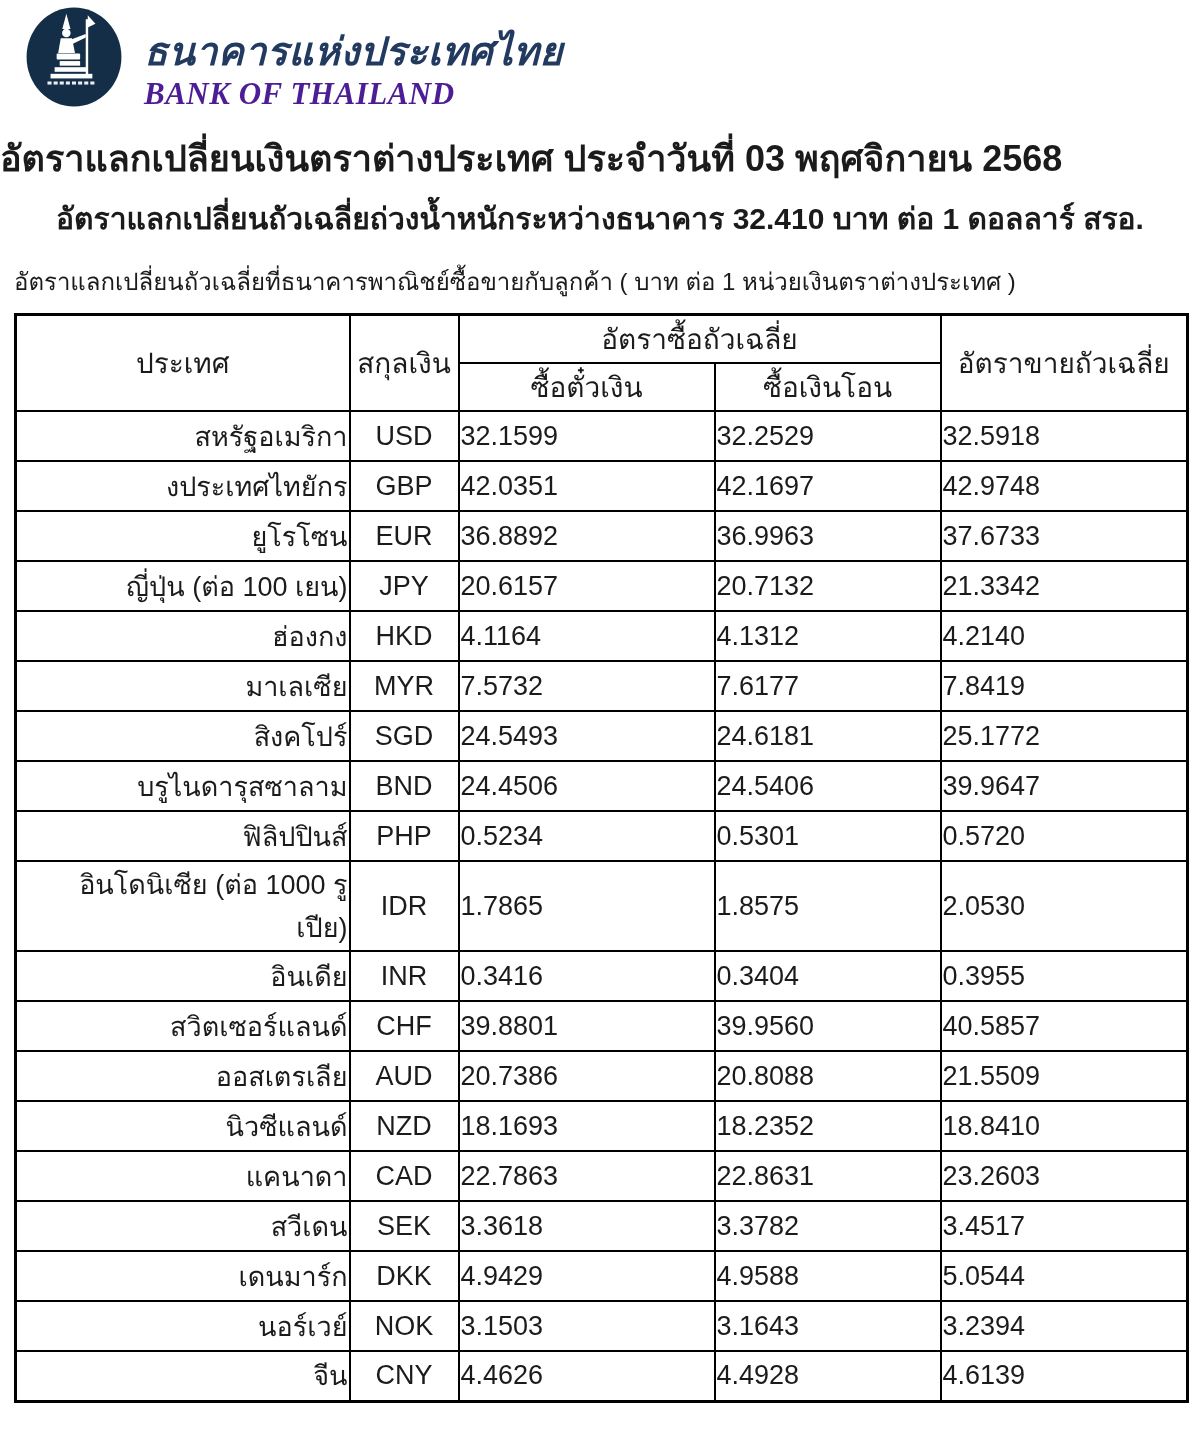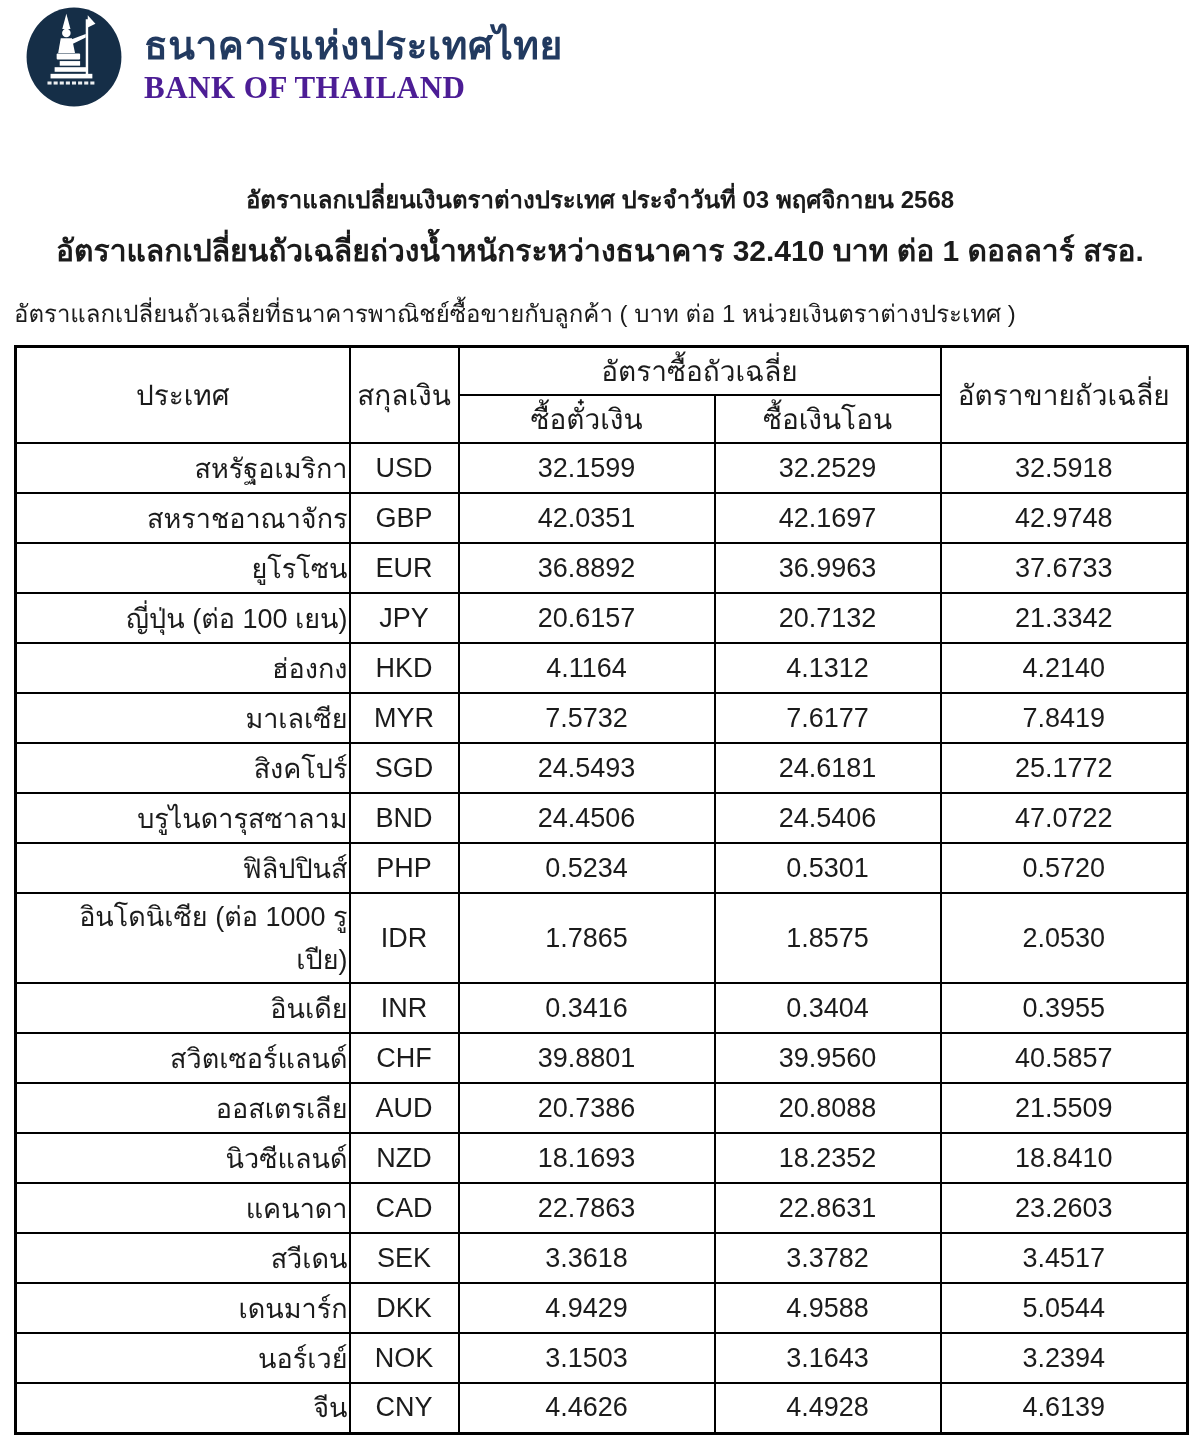--- a/index.html
+++ b/index.html
@@ -7,49 +7,49 @@
     padding: 0;
     background: #ffffff;
     width: 1200px;
     font-family: "Liberation Sans", "DejaVu Sans", sans-serif;
     color: #1b1b1b;
     -webkit-font-smoothing: antialiased;
   }
   .page { width: 1200px; min-height: 1435px; box-sizing: border-box; overflow: hidden; }
 
   
-  .brand { display: flex; align-items: flex-start; padding: 6px 0 0 20px; }
+  .brand { display: flex; align-items: flex-end; padding: 6px 0 0 20px; font-style: italic; }
   .brand-logo { flex: 0 0 auto; }
   .brand-text { padding: 20px 0 0 16px; }
   .bank-th { font-size: 39px; font-weight: bold; color: #223a60; line-height: 1.05; letter-spacing: 0.5px; }
   .bank-en { font-family: "Liberation Serif", "DejaVu Serif", serif; font-size: 31px; font-weight: bold;
              color: #4c1d95; letter-spacing: 0.5px; margin-top: 3px; }
 
   
-  .title    { text-align: center; font-size: 24px; font-weight: bold; margin-top: 68px; white-space: nowrap; }
+  .title    { font-size: 36px; font-weight: bold; margin-top: 18px; white-space: nowrap; }
   .subtitle { text-align: center; font-size: 30px; font-weight: bold; margin-top: 8px; white-space: nowrap; }
   .caption  { font-size: 24px; font-weight: normal; margin: 20px 14px 12px 14px; white-space: nowrap; }
 
   
   table.rates {
     border-collapse: collapse;
     table-layout: fixed;
     width: 1172px;
     margin: 0 14px;
     border: 3px solid #000;
   }
   table.rates th, table.rates td { border: 2px solid #000; box-sizing: border-box; }
   thead th { font-weight: normal; font-size: 28px; text-align: center; vertical-align: middle; }
   .hdr-row1 th { height: 46px; }
   .hdr-row2 th { height: 46px; }
   th.group-buy { border-bottom: 4px solid #000; }
   tbody td { height: 50px; font-size: 27px; vertical-align: middle; }
   td.cell-country  { text-align: right;  padding-left: 13px; }
   td.cell-currency { text-align: center; margin-top: 48px; }
-  td.cell-number   { text-align: center; font-variant-numeric: tabular-nums; }
+  td.cell-number   { text-align: left; font-variant-numeric: tabular-nums; }
 </style>
 </head>
 <body>
 
 <div class="page">
 
   <div class="brand">
     <div class="brand-logo">
       <span>
         <svg width="108" height="102" viewBox="0 0 100 100" aria-hidden="true">
@@ -119,21 +119,21 @@
     </thead>
     <tbody>
         <tr>
           <td class="cell-country">สหรัฐอเมริกา</td>
           <td class="cell-currency">USD</td>
           <td class="cell-number">32.1599</td>
           <td class="cell-number">32.2529</td>
           <td class="cell-number">32.5918</td>
         </tr>
         <tr>
-          <td class="cell-country">สหราชอาณาจักร</td>
+          <td class="cell-country">งประเทศไทยักร</td>
           <td class="cell-currency">GBP</td>
           <td class="cell-number">42.0351</td>
           <td class="cell-number">42.1697</td>
           <td class="cell-number">42.9748</td>
         </tr>
         <tr>
           <td class="cell-country">ยูโรโซน</td>
           <td class="cell-currency">EUR</td>
           <td class="cell-number">36.8892</td>
           <td class="cell-number">36.9963</td>
@@ -165,21 +165,21 @@
           <td class="cell-currency">SGD</td>
           <td class="cell-number">24.5493</td>
           <td class="cell-number">24.6181</td>
           <td class="cell-number">25.1772</td>
         </tr>
         <tr>
           <td class="cell-country">บรูไนดารุสซาลาม</td>
           <td class="cell-currency">BND</td>
           <td class="cell-number">24.4506</td>
           <td class="cell-number">24.5406</td>
-          <td class="cell-number">47.0722</td>
+          <td class="cell-number">39.9647</td>
         </tr>
         <tr>
           <td class="cell-country">ฟิลิปปินส์</td>
           <td class="cell-currency">PHP</td>
           <td class="cell-number">0.5234</td>
           <td class="cell-number">0.5301</td>
           <td class="cell-number">0.5720</td>
         </tr>
         <tr>
           <td class="cell-country">อินโดนิเซีย (ต่อ 1000 รูเปีย)</td>

